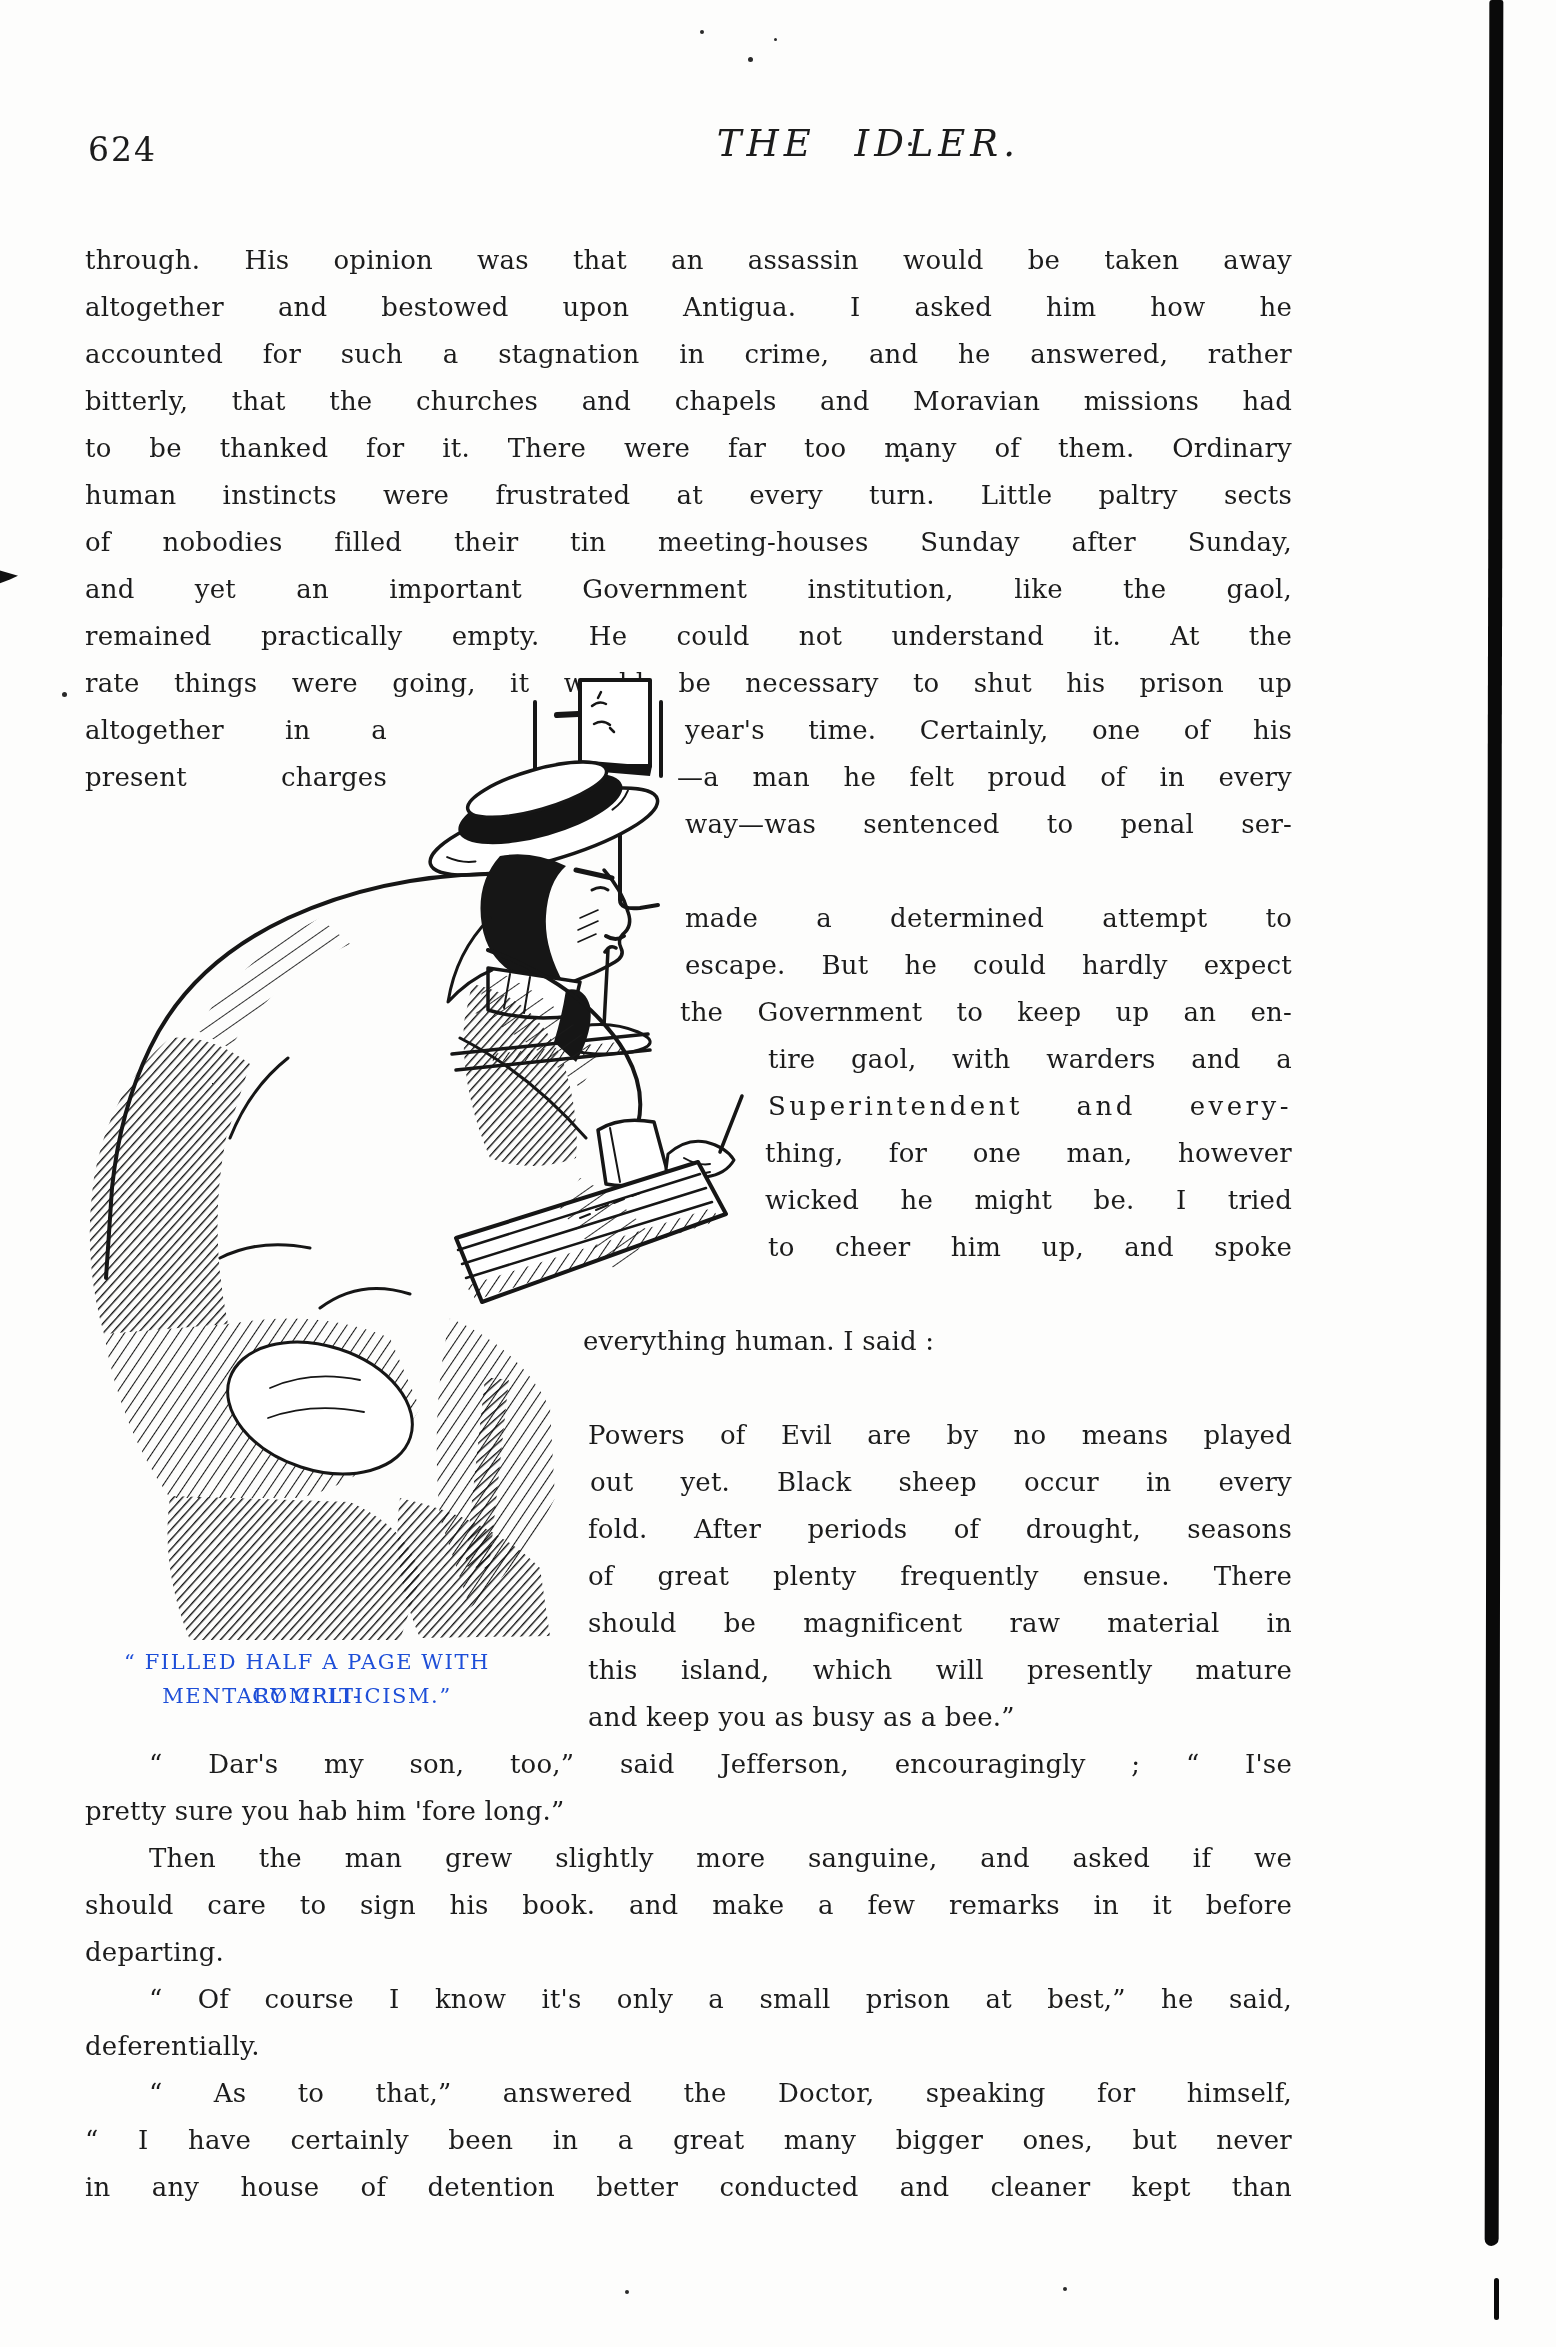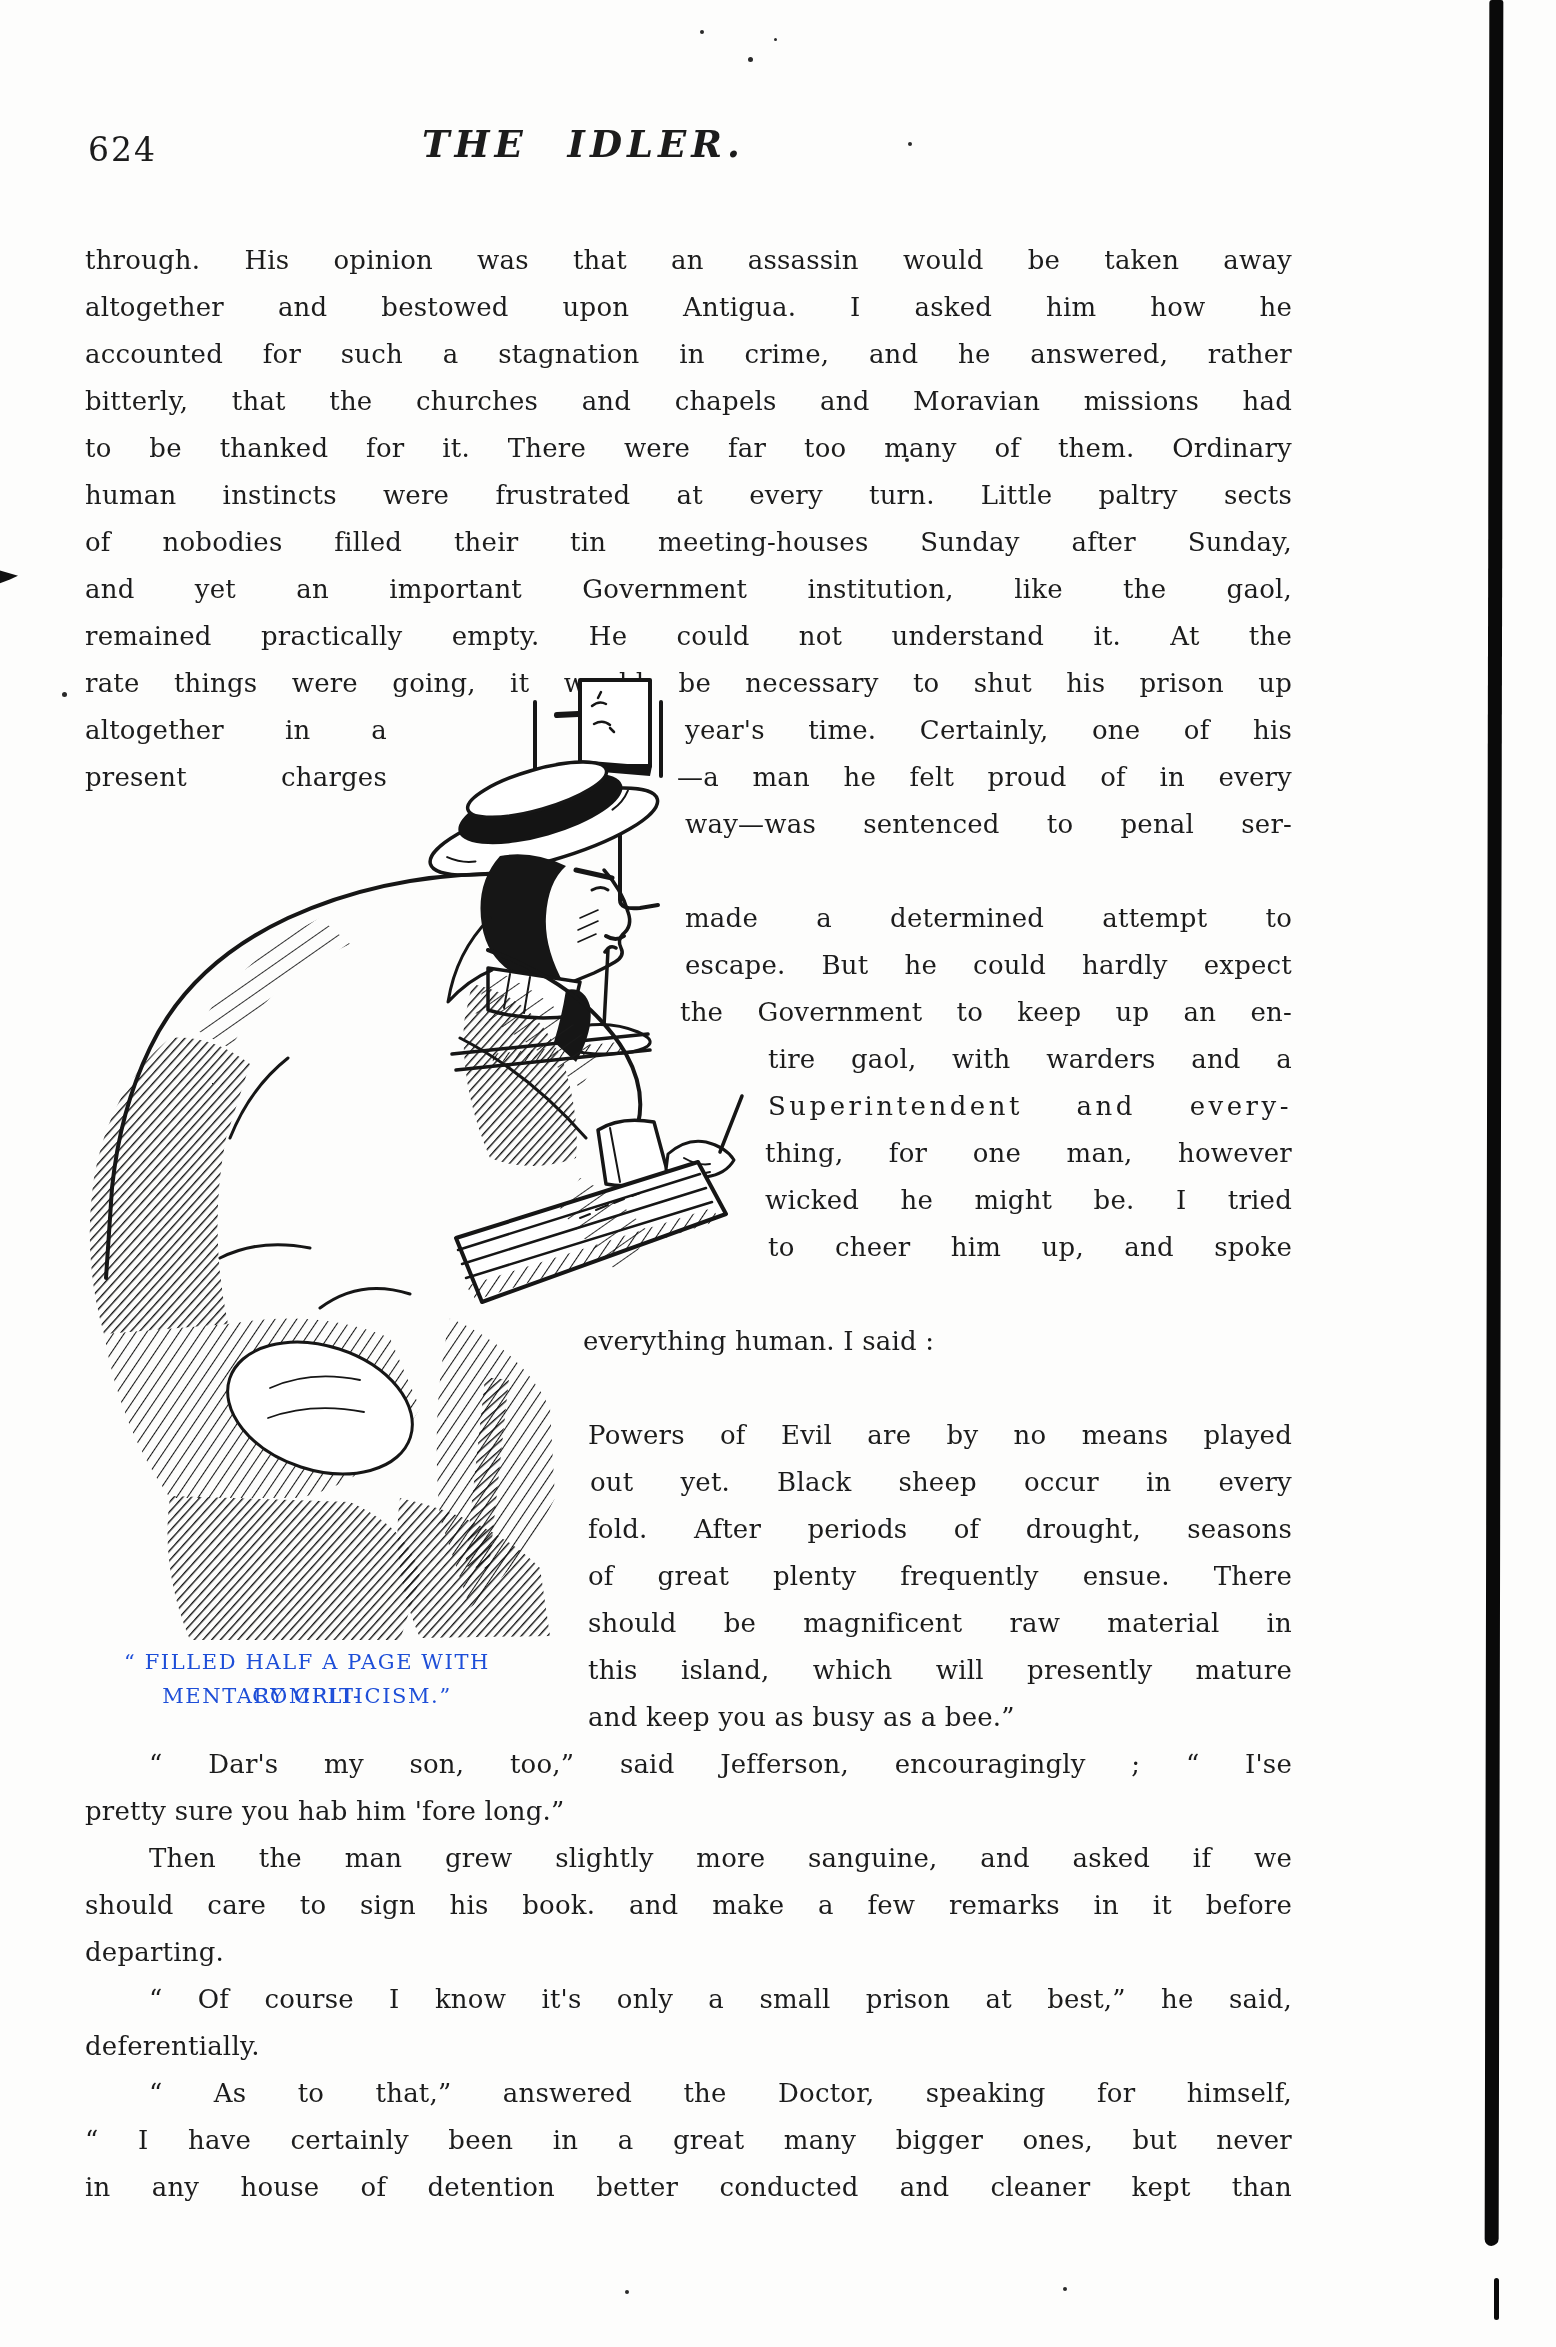--- a/index.html
+++ b/index.html
@@ -3,22 +3,22 @@
 <meta charset="utf-8">
 <style>
   html,body{margin:0;padding:0;background:#e8e8e4}
   .page{position:relative;width:1556px;height:2347px;background:#fefefdf2;background:#fdfdfc;
         font-family:"DejaVu Serif","Liberation Serif",serif;color:#1c1c1c;overflow:hidden}
   .line{position:absolute;font-size:26px;line-height:41px;letter-spacing:.2px;white-space:nowrap}
   .j{text-align:justify;text-align-last:justify;white-space:normal}
   .ind{text-indent:64px}
   .sp{letter-spacing:3.5px}
   .pgnum{position:absolute;left:88px;top:130px;font-size:33px;letter-spacing:2px}
-  .hdr{position:absolute;left:422px;top:122px;width:620px;text-align:left;font-style:italic;
-       font-weight:700;font-size:37px;letter-spacing:5px;word-spacing:22px}
+  .hdr{position:absolute;left:400px;top:122px;width:620px;text-align:right;font-style:italic;
+       font-weight:400;font-size:37px;letter-spacing:5px;word-spacing:22px}
   .cap{position:absolute;left:72px;width:470px;text-align:center;font-size:21px;line-height:34px;
        letter-spacing:1.6px;color:#1d4ed8}
   .bind{position:absolute;left:1487px;top:0;width:14px;height:2246px;background:#0a0a0a;
         border-radius:4px 3px 10px 9px;transform:rotate(.12deg)}
   .bind-tail{position:absolute;left:1494px;top:2278px;width:5px;height:42px;background:#0a0a0a;border-radius:3px}
   .speck{position:absolute;background:#2a2a2a;border-radius:50%}
   .blot{position:absolute;left:0;top:569px;width:18px;height:15px;background:#111;
         clip-path:polygon(0 10%,100% 45%,55% 70%,0 95%)}
   .illus{position:absolute;left:20px;top:618px;width:750px;height:1045px}
 </style>

